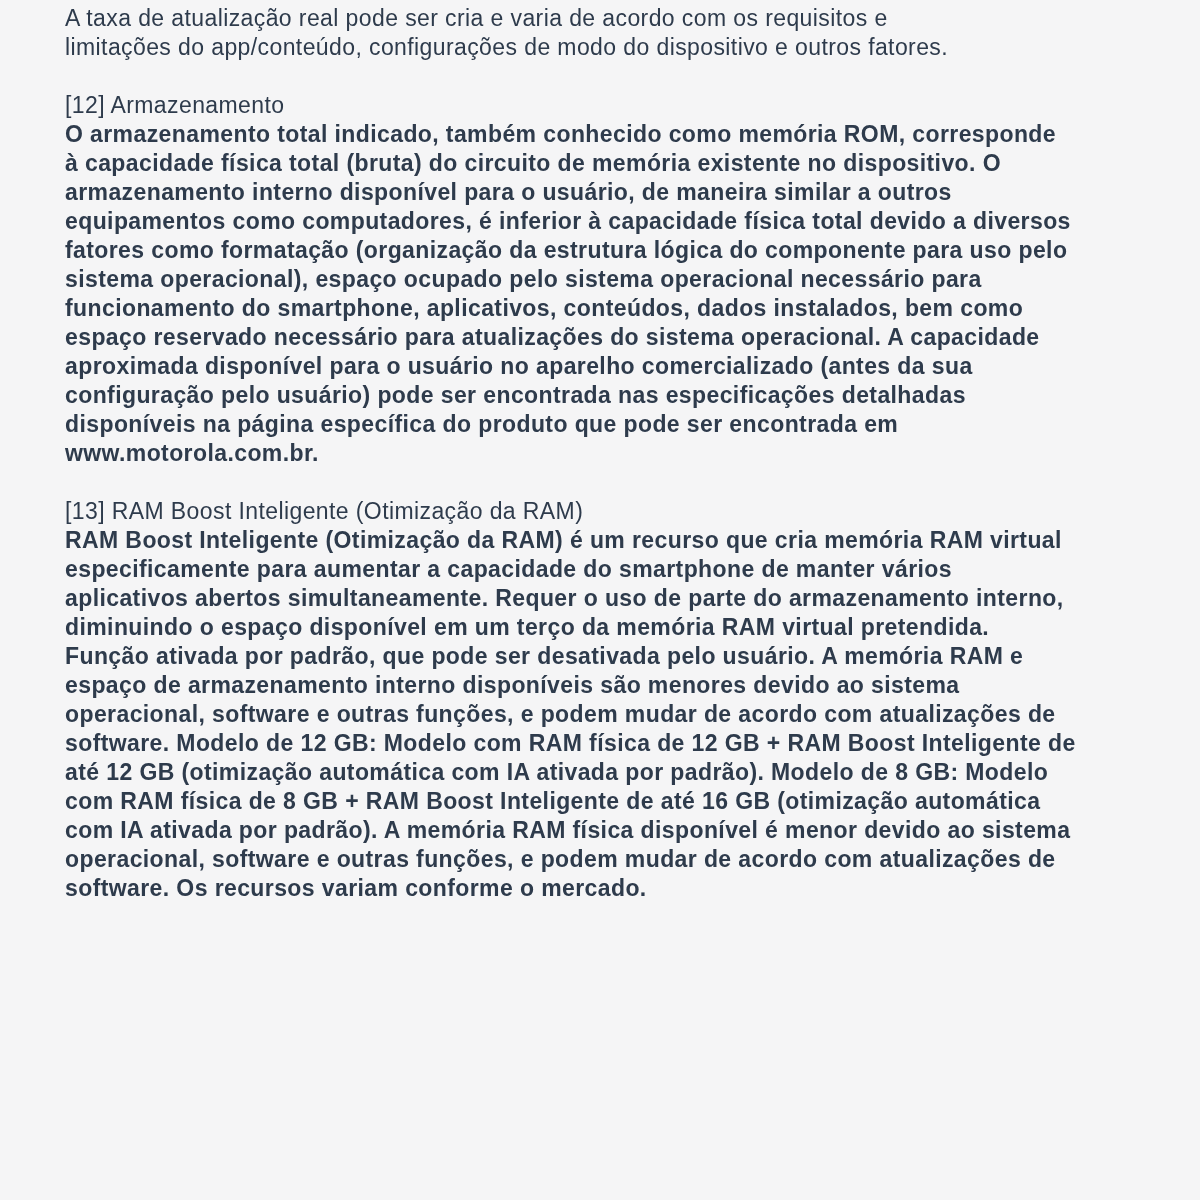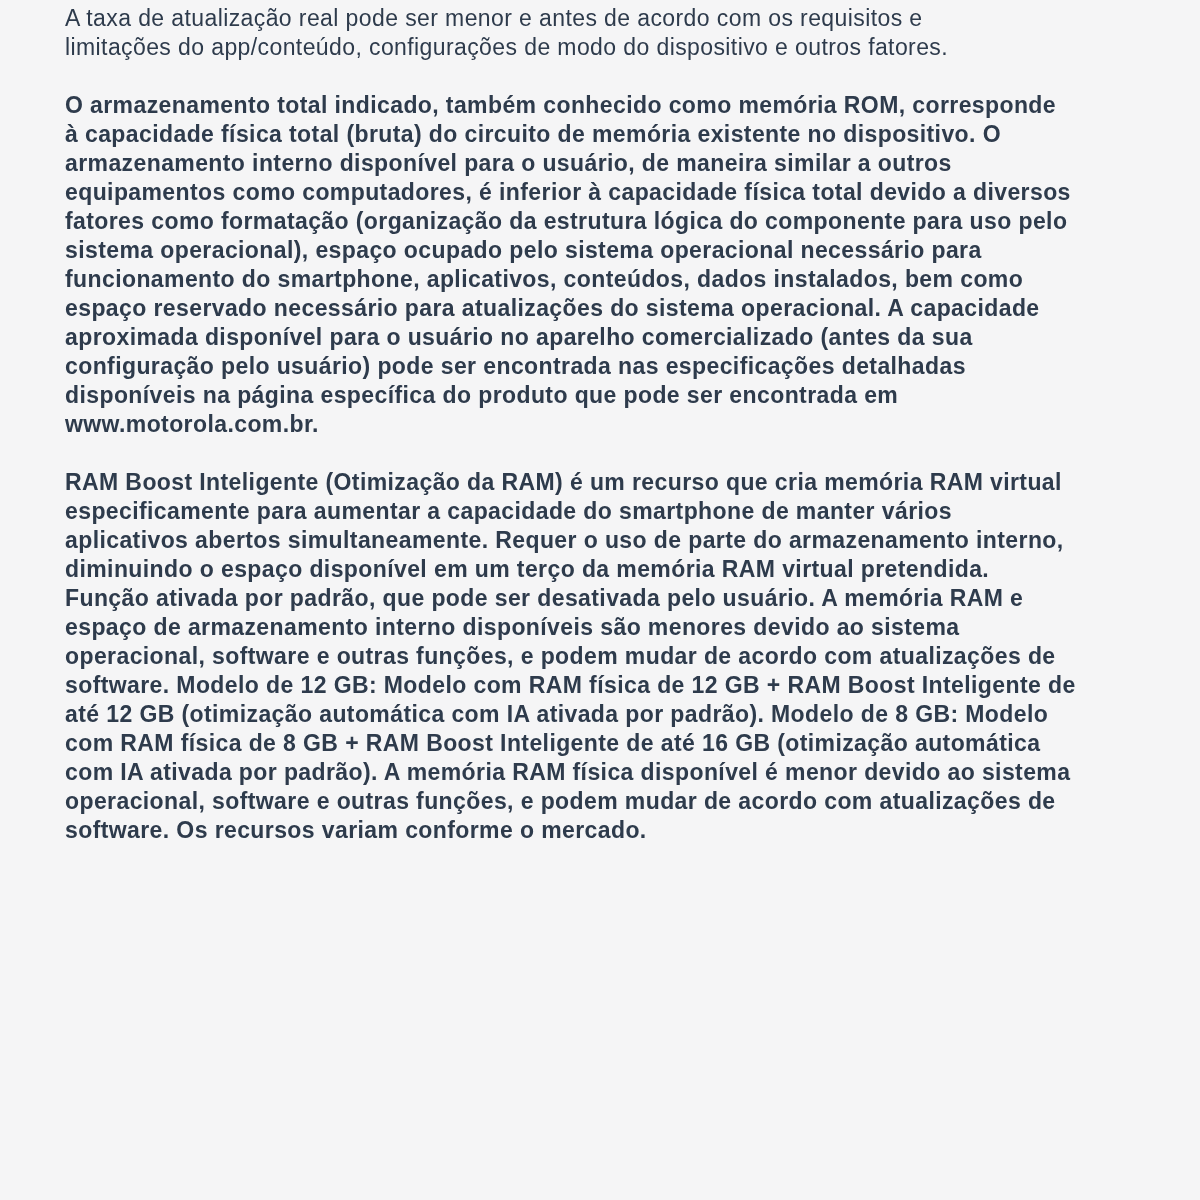--- a/index.html
+++ b/index.html
@@ -41,39 +41,41 @@
     white-space: pre-line;
     margin: 0;
     font-weight: bold;
   }
 </style>
 </head>
 <body>
 
 <main class="doc">
 
-  <p class="para">A taxa de atualização real pode ser menor e antes de acordo com os requisitos e
+  <p class="para">A taxa de atualização real pode ser cria e varia de acordo com os requisitos e
 limitações do app/conteúdo, configurações de modo do dispositivo e outros fatores.</p>
 
   <section class="section">
+    <h2 class="section-heading">[12] Armazenamento</h2>
     <p class="section-body">O armazenamento total indicado, também conhecido como memória ROM, corresponde
 à capacidade física total (bruta) do circuito de memória existente no dispositivo. O
 armazenamento interno disponível para o usuário, de maneira similar a outros
 equipamentos como computadores, é inferior à capacidade física total devido a diversos
 fatores como formatação (organização da estrutura lógica do componente para uso pelo
 sistema operacional), espaço ocupado pelo sistema operacional necessário para
 funcionamento do smartphone, aplicativos, conteúdos, dados instalados, bem como
 espaço reservado necessário para atualizações do sistema operacional. A capacidade
 aproximada disponível para o usuário no aparelho comercializado (antes da sua
 configuração pelo usuário) pode ser encontrada nas especificações detalhadas
 disponíveis na página específica do produto que pode ser encontrada em
 www.motorola.com.br.</p>
   </section>
 
   <section class="section">
+    <h2 class="section-heading">[13] RAM Boost Inteligente (Otimização da RAM)</h2>
     <p class="section-body">RAM Boost Inteligente (Otimização da RAM) é um recurso que cria memória RAM virtual
 especificamente para aumentar a capacidade do smartphone de manter vários
 aplicativos abertos simultaneamente. Requer o uso de parte do armazenamento interno,
 diminuindo o espaço disponível em um terço da memória RAM virtual pretendida.
 Função ativada por padrão, que pode ser desativada pelo usuário. A memória RAM e
 espaço de armazenamento interno disponíveis são menores devido ao sistema
 operacional, software e outras funções, e podem mudar de acordo com atualizações de
 software. Modelo de 12 GB: Modelo com RAM física de 12 GB + RAM Boost Inteligente de
 até 12 GB (otimização automática com IA ativada por padrão). Modelo de 8 GB: Modelo
 com RAM física de 8 GB + RAM Boost Inteligente de até 16 GB (otimização automática

